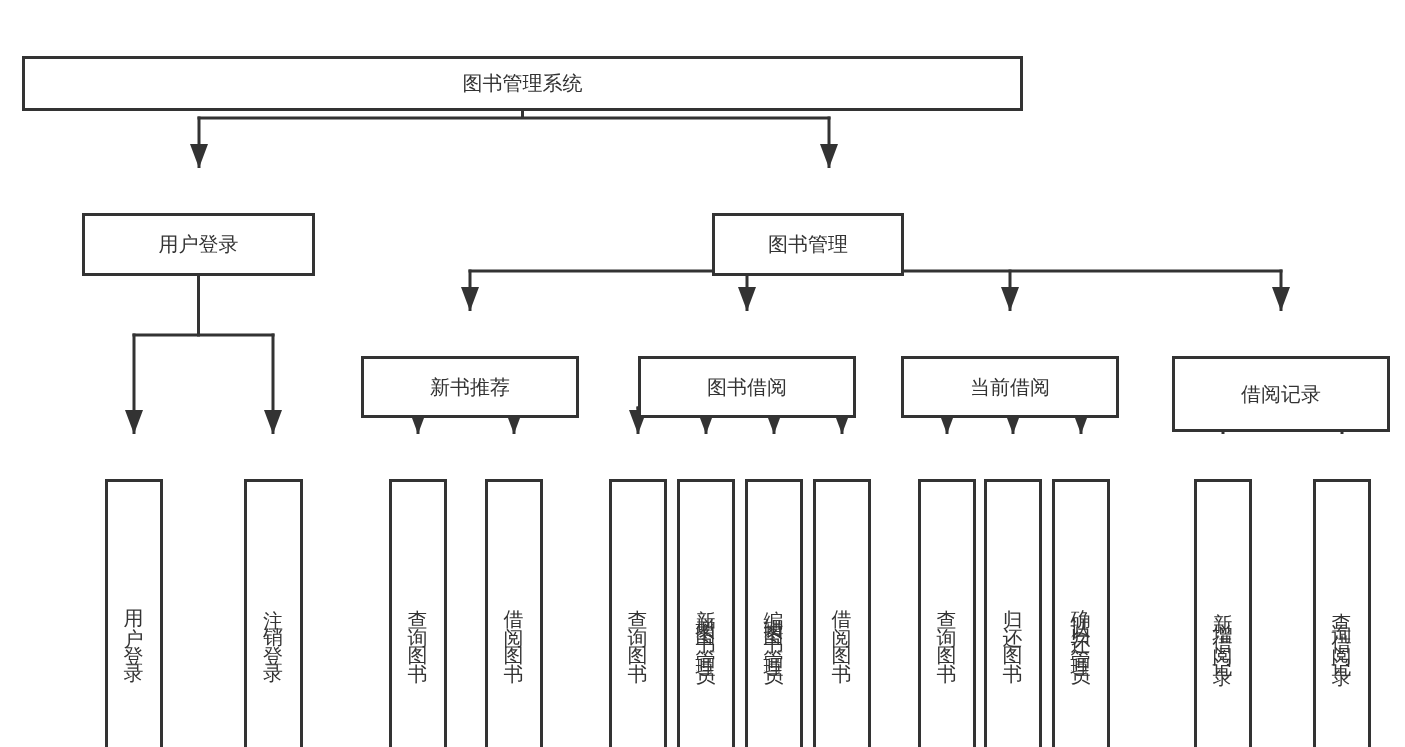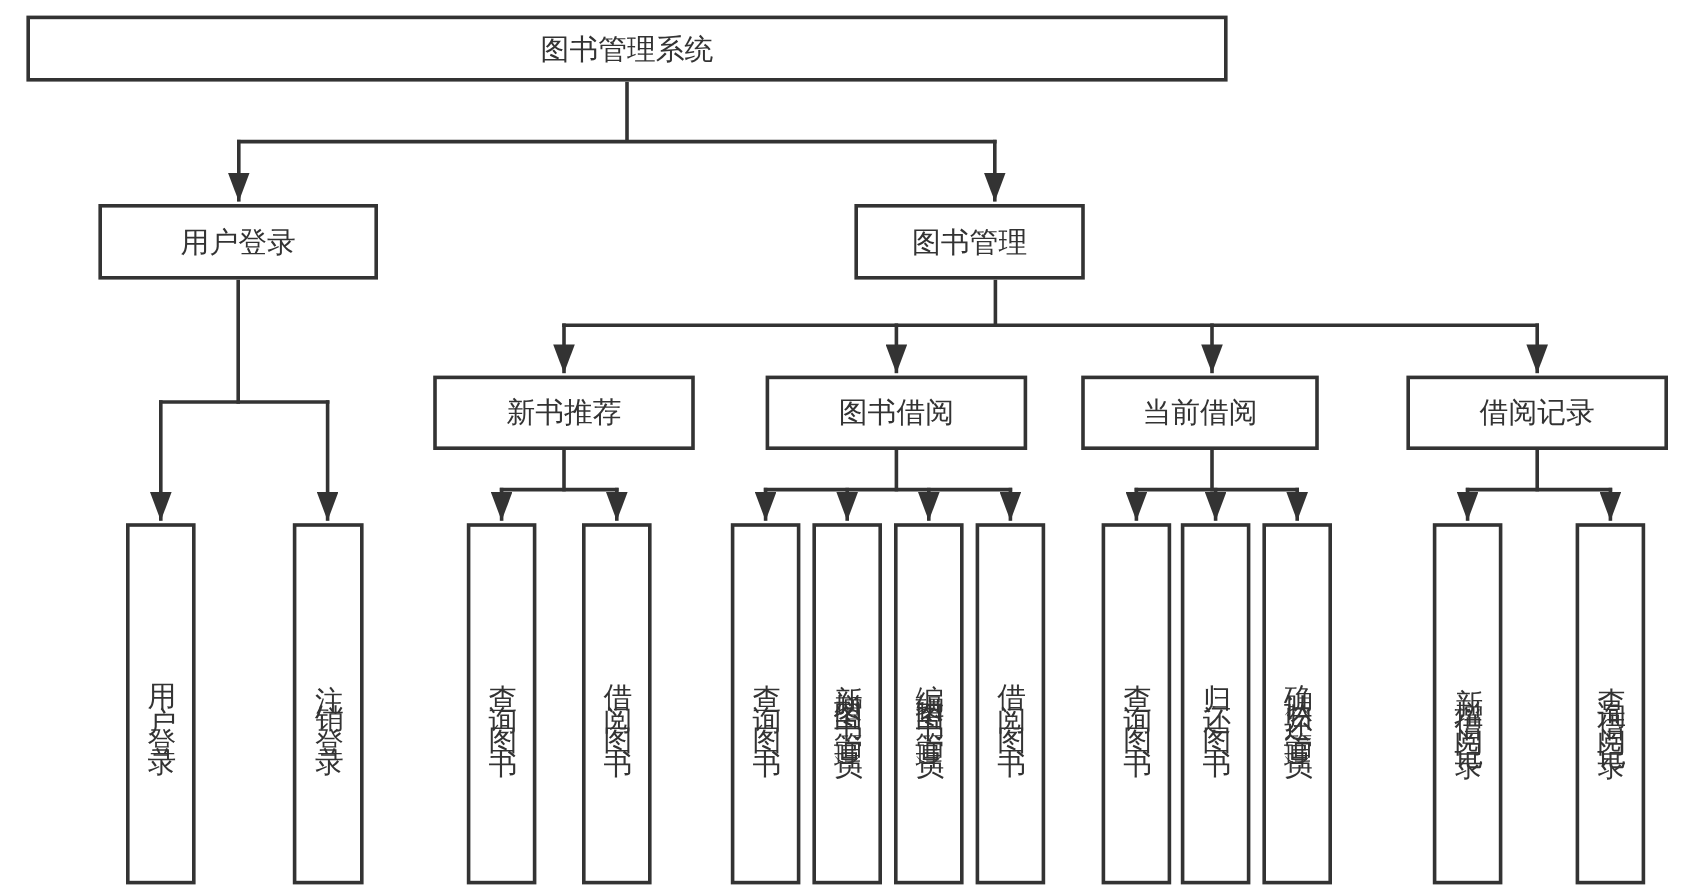--- a/index.html
+++ b/index.html
@@ -11,23 +11,24 @@
     overflow:hidden;
   }
   #wires{position:absolute;left:0;top:0;z-index:1;}
   .box{
     position:absolute;
     box-sizing:border-box;
     border:3px solid #333333;
     background:#ffffff;
     display:flex;align-items:center;justify-content:center;
     color:#333333;
-    font-size:24px;
+    font-size:20px;
     z-index:2;
     white-space:nowrap;
+    margin-top:43px;
   }
   .vbox span{
     writing-mode:vertical-rl;
     text-orientation:mixed;
     letter-spacing:18px;
     line-height:1;
   }
   .vbox.med span{letter-spacing:11px;}
   .vbox.long span{letter-spacing:8px;}
   #watermark{
@@ -105,24 +106,24 @@
   <div class="box" style="left:712px;top:170px;width:192px;height:63px;">
     <span>图书管理</span>
   </div>
 
   <div class="box" style="left:361px;top:313px;width:218px;height:62px;">
     <span>新书推荐</span>
   </div>
   <div class="box" style="left:638px;top:313px;width:218px;height:62px;">
     <span>图书借阅</span>
   </div>
-  <div class="box" style="left:901px;top:313px;width:198px;height:62px;">
+  <div class="box" style="left:901px;top:313px;width:218px;height:62px;">
     <span>当前借阅</span>
   </div>
-  <div class="box" style="left:1172px;top:313px;width:218px;height:62px;">
+  <div class="box" style="left:1172px;top:313px;width:218px;height:76px;">
     <span>借阅记录</span>
   </div>
 
   <div class="box vbox" style="left:105px;top:436px;width:58px;height:301px;">
     <span>用户登录</span>
   </div>
   <div class="box vbox" style="left:244px;top:436px;width:59px;height:301px;">
     <span>注销登录</span>
   </div>
 

